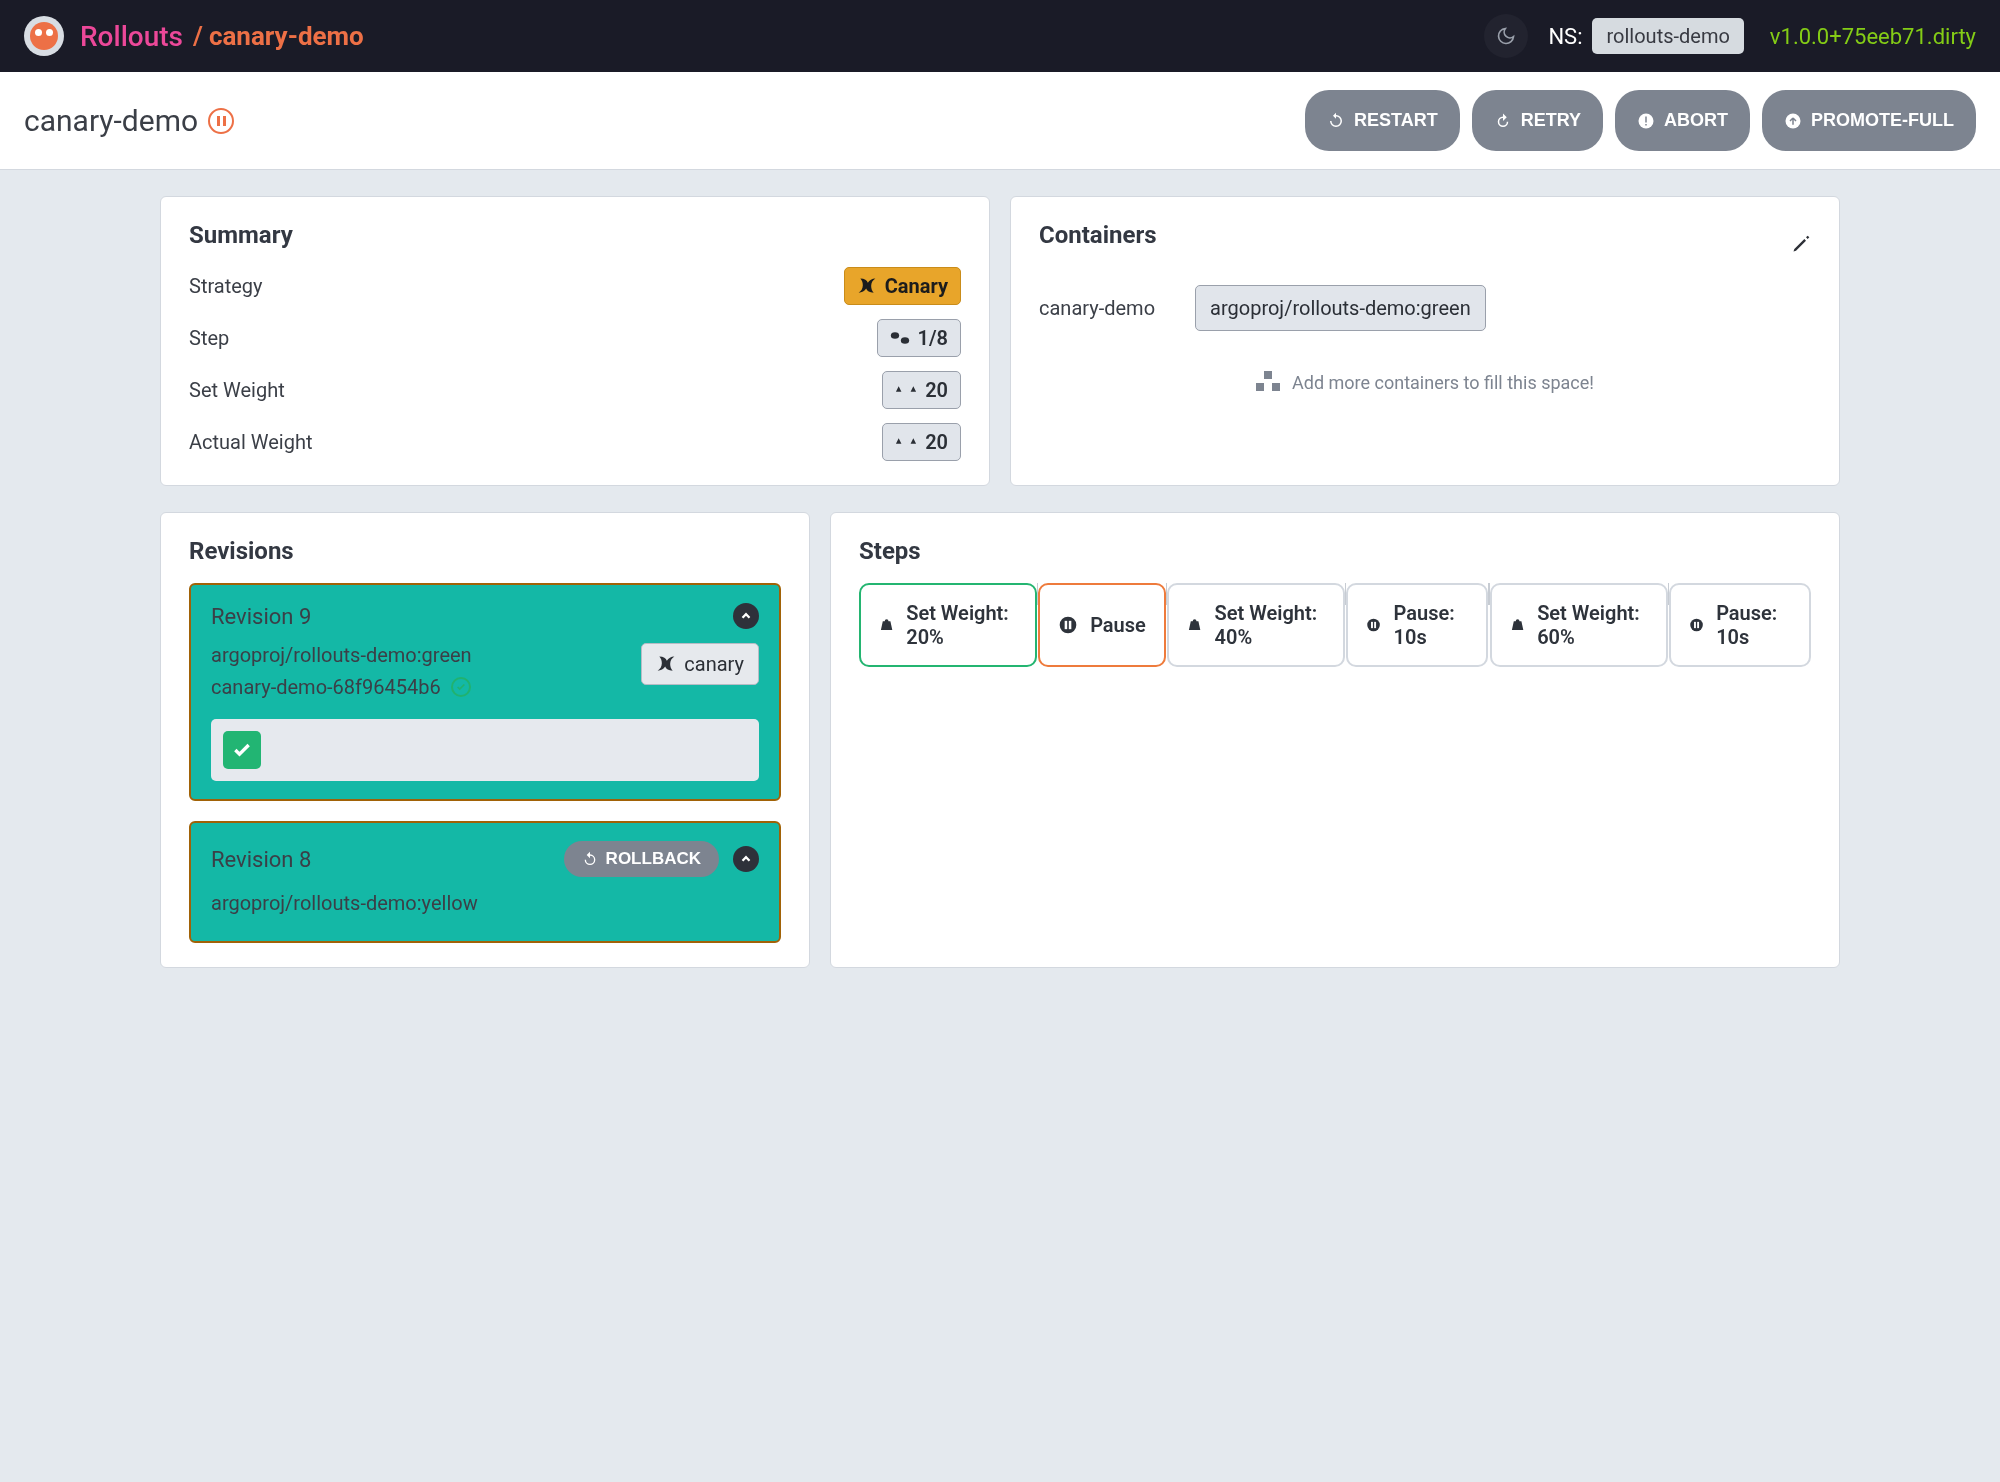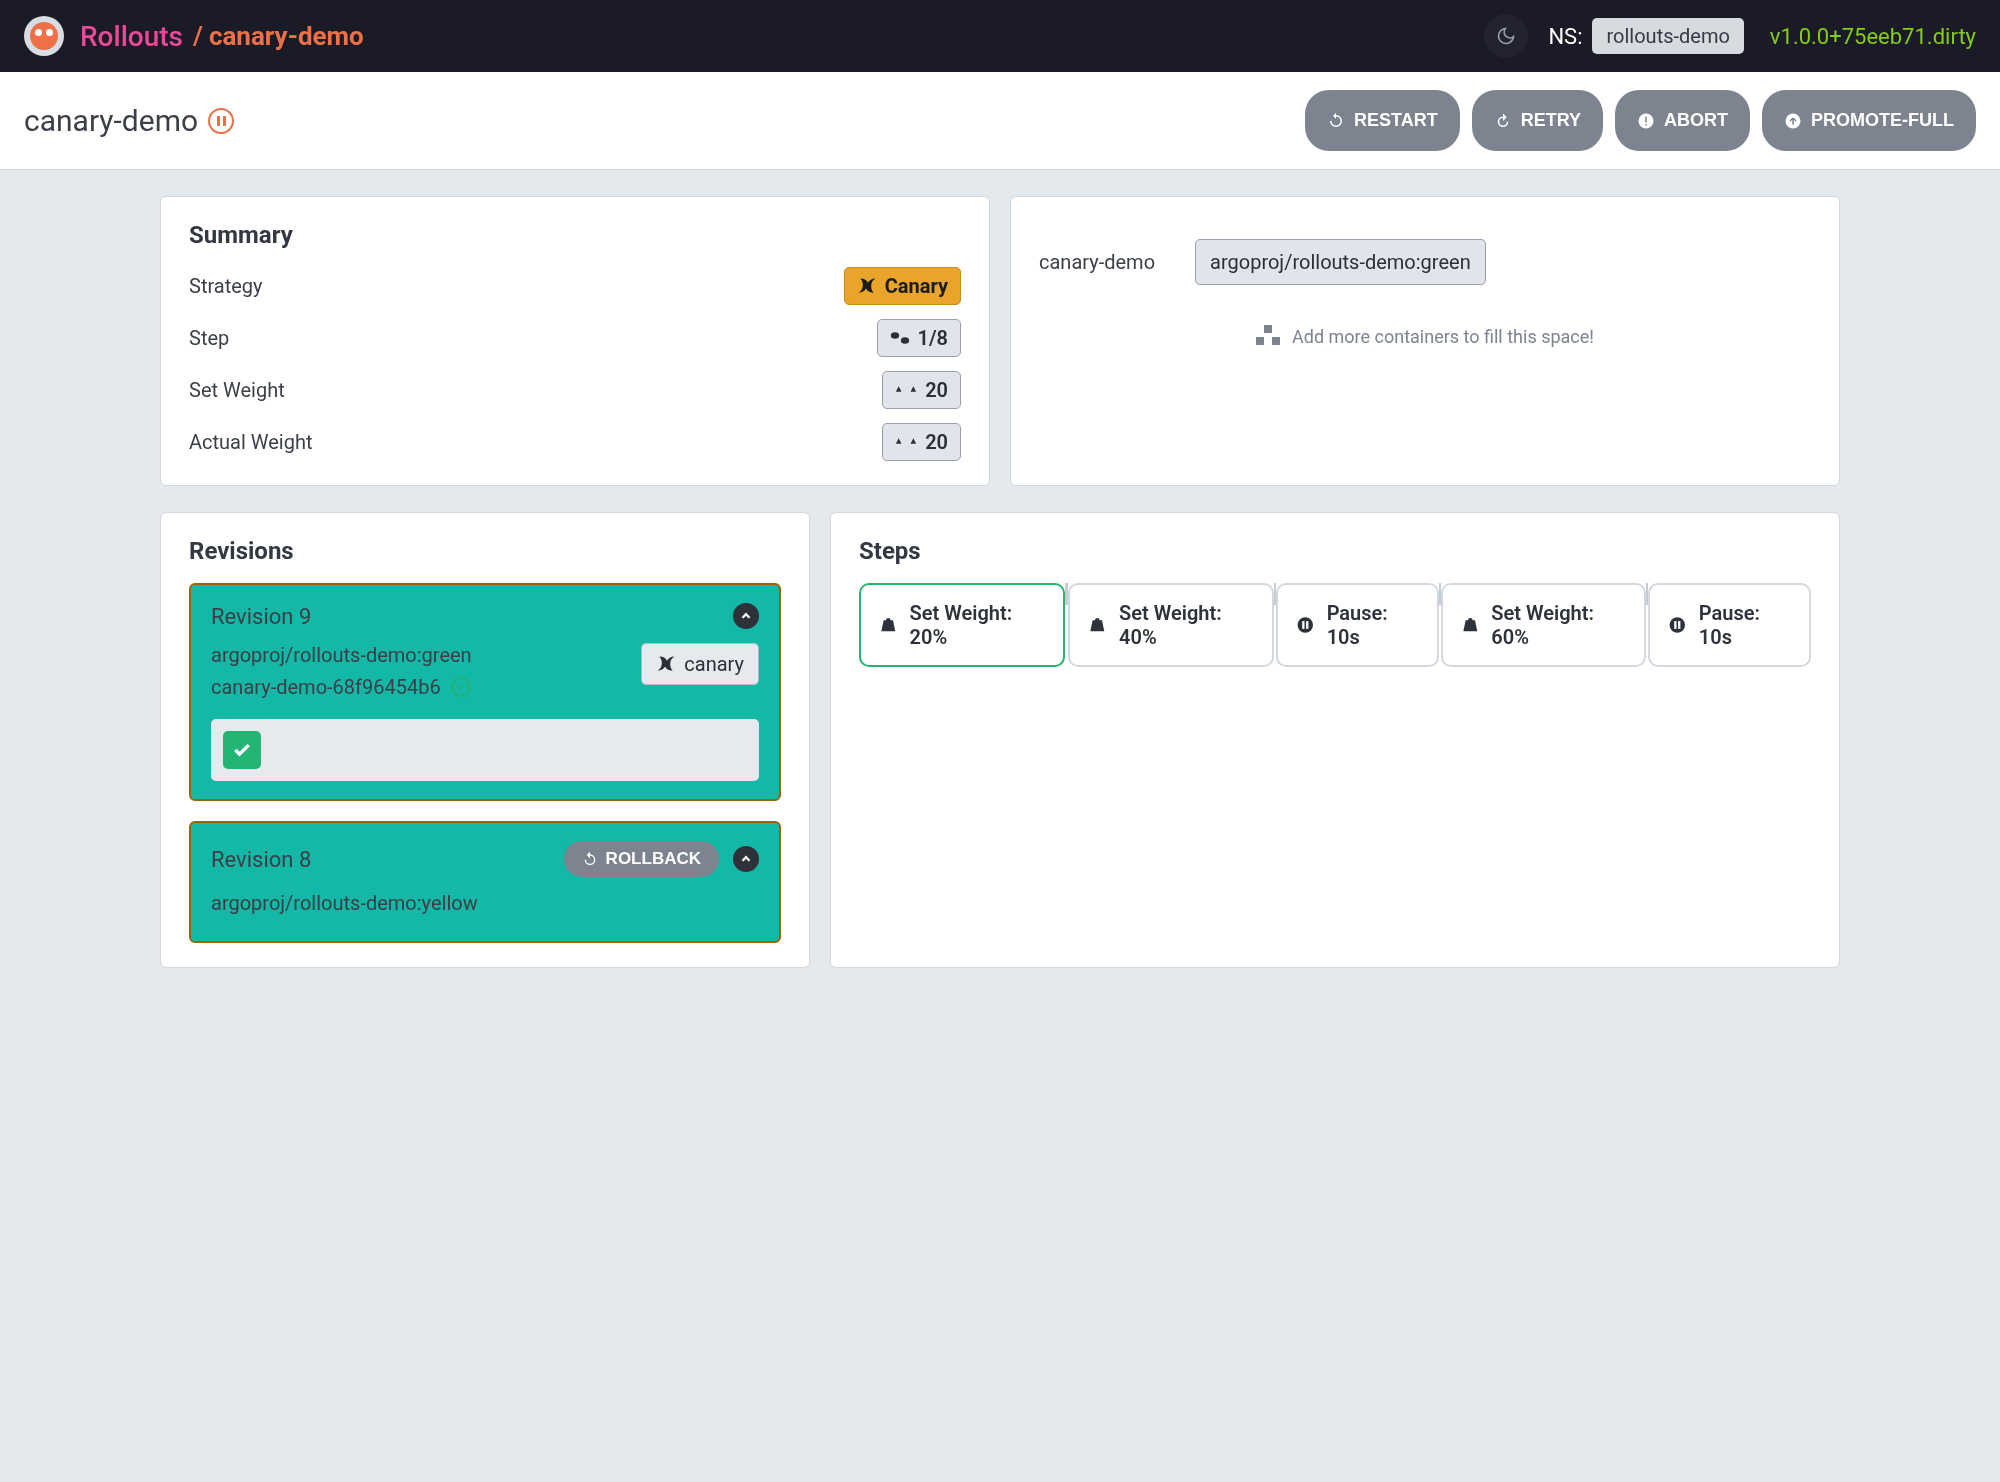--- a/index.html
+++ b/index.html
@@ -260,20 +260,28 @@
       <span class="chip">
         <svg width="22" height="16" viewBox="0 0 24 16" fill="#2b2f36">
             <path d="M12 0v14M4 14h16M4 4l-3 6h6zM20 4l-3 6h6zM4 4h16"></path>
           </svg>
         <span>20</span>
       </span>
     </div>
   </div>
 
   <div class="card">
+    <div class="containers-head">
+      <h2>Containers</h2>
+      <span class="pencil">
+        <svg width="20" height="20" viewBox="0 0 24 24" fill="#2e3138">
+            <path d="M3 21l3-1 12-12-2-2L4 18l-1 3zM18 4l2 2 2-2-2-2-2 2z"></path>
+          </svg>
+      </span>
+    </div>
     <div class="container-row">
       <span class="container-name">canary-demo</span>
       <span class="container-img">argoproj/rollouts-demo:green</span>
     </div>
     <div class="add-more">
       <svg width="24" height="22" viewBox="0 0 24 22" fill="#7d8490">
           <rect x="8" y="0" width="8" height="8"></rect>
           <rect x="0" y="12" width="8" height="8"></rect>
           <rect x="16" y="12" width="8" height="8"></rect>
         </svg>
@@ -348,47 +356,55 @@
   <div class="card">
     <h2>Steps</h2>
     <div class="steps-list" id="steps-list">
         <div class="step-box done">
           <svg width="20" height="20" viewBox="0 0 24 24" fill="#2e333b">
             <path d="M6 6h12l3 14H3zM9 6a3 3 0 1 1 6 0"></path>
           </svg>
           <span>Set Weight: 20%</span>
         </div>
         <div class="step-conn"></div>
-        <div class="step-conn"></div>
-        <div class="step-box ">
-          <svg width="20" height="20" viewBox="0 0 24 24" fill="#2e333b">
-            <path d="M6 6h12l3 14H3zM9 6a3 3 0 1 1 6 0"></path>
-          </svg>
-          <span>Set Weight: 40%</span>
-        </div>
-        <div class="step-conn"></div>
-        <div class="step-box ">
+        <div class="step-box current">
           <svg width="20" height="20" viewBox="0 0 24 24" fill="#2e333b">
             <circle cx="12" cy="12" r="10"></circle>
             <rect x="8" y="7" width="3" height="10" fill="#fff"></rect>
             <rect x="13" y="7" width="3" height="10" fill="#fff"></rect>
           </svg>
-          <span>Pause: 10s</span>
+          <span>Pause</span>
         </div>
         <div class="step-conn"></div>
         <div class="step-box ">
           <svg width="20" height="20" viewBox="0 0 24 24" fill="#2e333b">
             <path d="M6 6h12l3 14H3zM9 6a3 3 0 1 1 6 0"></path>
           </svg>
-          <span>Set Weight: 60%</span>
+          <span>Set Weight: 40%</span>
         </div>
         <div class="step-conn"></div>
         <div class="step-box ">
           <svg width="20" height="20" viewBox="0 0 24 24" fill="#2e333b">
             <circle cx="12" cy="12" r="10"></circle>
             <rect x="8" y="7" width="3" height="10" fill="#fff"></rect>
             <rect x="13" y="7" width="3" height="10" fill="#fff"></rect>
           </svg>
           <span>Pause: 10s</span>
         </div>
+        <div class="step-conn"></div>
+        <div class="step-box ">
+          <svg width="20" height="20" viewBox="0 0 24 24" fill="#2e333b">
+            <path d="M6 6h12l3 14H3zM9 6a3 3 0 1 1 6 0"></path>
+          </svg>
+          <span>Set Weight: 60%</span>
+        </div>
+        <div class="step-conn"></div>
+        <div class="step-box ">
+          <svg width="20" height="20" viewBox="0 0 24 24" fill="#2e333b">
+            <circle cx="12" cy="12" r="10"></circle>
+            <rect x="8" y="7" width="3" height="10" fill="#fff"></rect>
+            <rect x="13" y="7" width="3" height="10" fill="#fff"></rect>
+          </svg>
+          <span>Pause: 10s</span>
+        </div>
       </div>
   </div>
 </div>
 
 </body></html>

